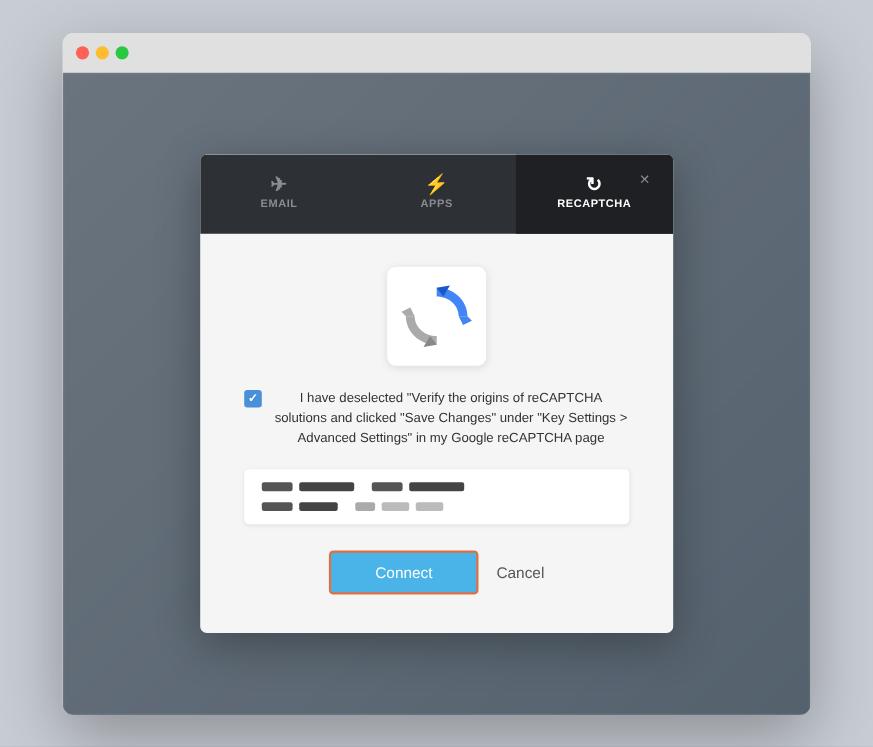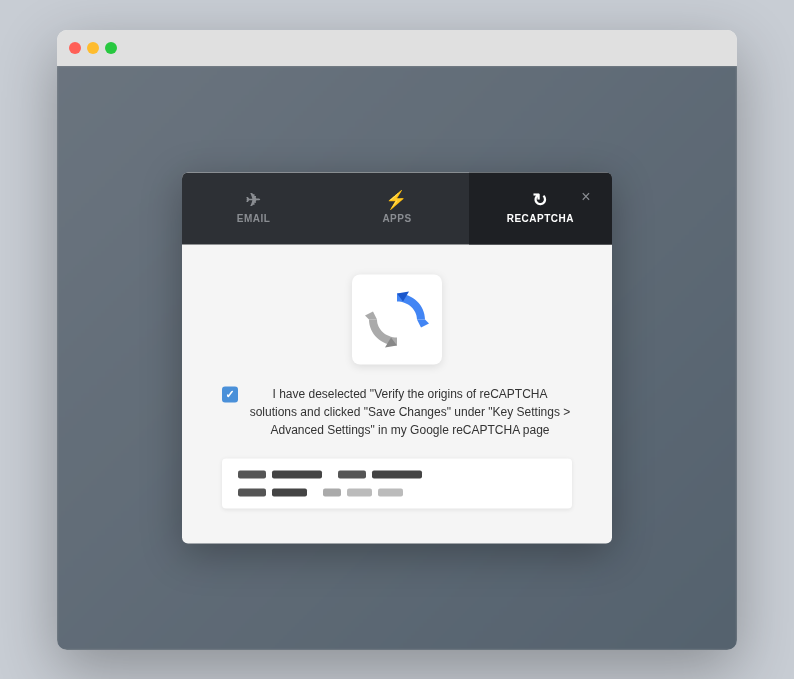--- a/index.html
+++ b/index.html
@@ -345,18 +345,22 @@
               <div class="field-value-bar w35"></div>
             </div>
             <div class="field-block">
               <div class="field-label-bar tiny light"></div>
               <div class="field-value-bar w25 light"></div>
               <div class="field-value-bar w25 light"></div>
             </div>
           </div>
         </div>
 
+        <div class="button-row">
+          <button class="connect-btn">Connect</button>
+          <button class="cancel-btn">Cancel</button>
+        </div>
 
       </div>
     </div>
 
   </div>
 </div>
 
 </body></html>

